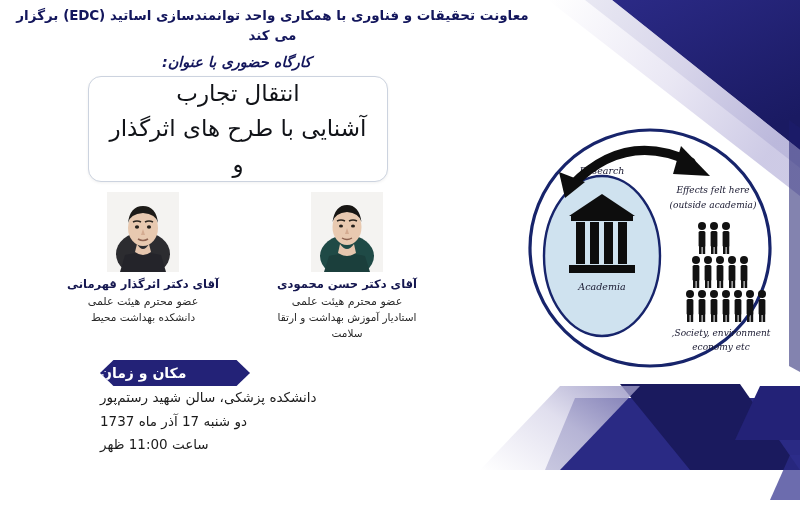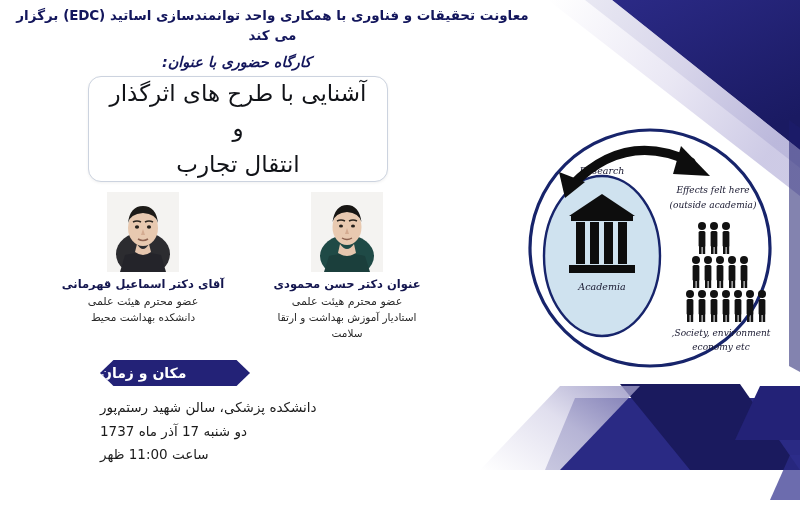--- a/index.html
+++ b/index.html
@@ -132,21 +132,21 @@
     font-weight: bold;
     background: #232277;
     clip-path: polygon(0% 50%, 9% 0%, 91% 0%, 100% 50%, 91% 100%, 9% 100%);
     box-shadow: 0 1px 2px rgba(0,0,0,0.25);
   }
   .venue-line {
     font-size: 13.5px;
     color: #1b1b1b;
     line-height: 1.75;
   }
-  .venue-line.first { margin-top: 10px; }
+  .venue-line.first { }
 
   
   .diagram {
     position: absolute;
     left: 505px;
     top: 128px;
     width: 290px;
     height: 240px;
     z-index: 5;
   }
@@ -195,22 +195,22 @@
     </svg>
   </div>
 
   <div class="header-block">
     <div class="header-line1">معاونت تحقیقات و فناوری با همکاری واحد توانمندسازی اساتید (EDC) برگزار می کند</div>
     <div class="header-line2">کارگاه حضوری با عنوان:</div>
   </div>
 
   <div class="title-card">
     <div class="title-text">
+      <div>انتقال تجارب</div>
       <div>آشنایی با طرح های اثرگذار و</div>
-      <div>انتقال تجارب</div>
     </div>
   </div>
 
   <div class="speakers">
 
     <div class="speaker">
       <div class="photo-frame">
         <svg width="72" height="80" viewBox="0 0 72 80">
           <rect x="0" y="0" width="72" height="80" fill="#f4f3f1"></rect>
           <ellipse cx="36" cy="62" rx="27" ry="22" fill="#2c2c30"></ellipse>
@@ -219,21 +219,21 @@
           <ellipse cx="36" cy="36" rx="15" ry="18" fill="#e8c9b0"></ellipse>
           <path d="M21 31 Q23 14 36 14 Q49 14 51 31 Q49 22 36 21 Q23 22 21 31 Z" fill="#1d1b18"></path>
           <ellipse cx="30" cy="35" rx="2.1" ry="1.7" fill="#24201c"></ellipse>
           <ellipse cx="42" cy="35" rx="2.1" ry="1.7" fill="#24201c"></ellipse>
           <path d="M26 30 Q30 28 34 30" stroke="#2a251f" stroke-width="1.6" fill="none"></path>
           <path d="M38 30 Q42 28 46 30" stroke="#2a251f" stroke-width="1.6" fill="none"></path>
           <path d="M36 37 L34 43 L38 43 Z" fill="#d4ab91"></path>
           <path d="M31 47 Q36 50 41 47" stroke="#8d6250" stroke-width="1.5" fill="none"></path>
         </svg>
       </div>
-      <div class="speaker-name">آقای دکتر اسماعیل قهرمانی</div>
+      <div class="speaker-name">آقای دکتر اثرگذار قهرمانی</div>
       <div class="speaker-role">عضو محترم هیئت علمی</div>
       <div class="speaker-affil">دانشکده بهداشت محیط</div>
     </div>
 
     <div class="speaker">
       <div class="photo-frame">
         <svg width="72" height="80" viewBox="0 0 72 80">
           <rect x="0" y="0" width="72" height="80" fill="#f4f3f1"></rect>
           <ellipse cx="36" cy="64" rx="27" ry="21" fill="#1f4a46"></ellipse>
           <path d="M13 80 L18 64 Q36 59 54 64 L59 80 Z" fill="#1b3f3c"></path>
@@ -241,21 +241,21 @@
           <ellipse cx="36" cy="35" rx="14.5" ry="18" fill="#e8c9b0"></ellipse>
           <path d="M21.5 30 Q24 13 36 13 Q48 13 50.5 30 Q48 21 36 20 Q24 21 21.5 30 Z" fill="#171513"></path>
           <ellipse cx="30" cy="34" rx="2" ry="1.6" fill="#24201c"></ellipse>
           <ellipse cx="42" cy="34" rx="2" ry="1.6" fill="#24201c"></ellipse>
           <path d="M26 29 Q30 27 34 29" stroke="#2a251f" stroke-width="1.5" fill="none"></path>
           <path d="M38 29 Q42 27 46 29" stroke="#2a251f" stroke-width="1.5" fill="none"></path>
           <path d="M36 36 L34 42 L38 42 Z" fill="#d4ab91"></path>
           <path d="M31 46 Q36 49 41 46" stroke="#8d6250" stroke-width="1.4" fill="none"></path>
         </svg>
       </div>
-      <div class="speaker-name">عنوان دکتر حسن محمودی</div>
+      <div class="speaker-name">آقای دکتر حسن محمودی</div>
       <div class="speaker-role">عضو محترم هیئت علمی</div>
       <div class="speaker-affil">استادیار آموزش بهداشت و ارتقا سلامت</div>
     </div>
 
   </div>
 
   <div class="venue-wrap">
     <div class="ribbon">مکان و زمان</div>
     <div class="venue-line first">دانشکده پزشکی، سالن شهید رستم‌پور</div>
     <div class="venue-line">دو شنبه 17 آذر ماه 1737</div>

